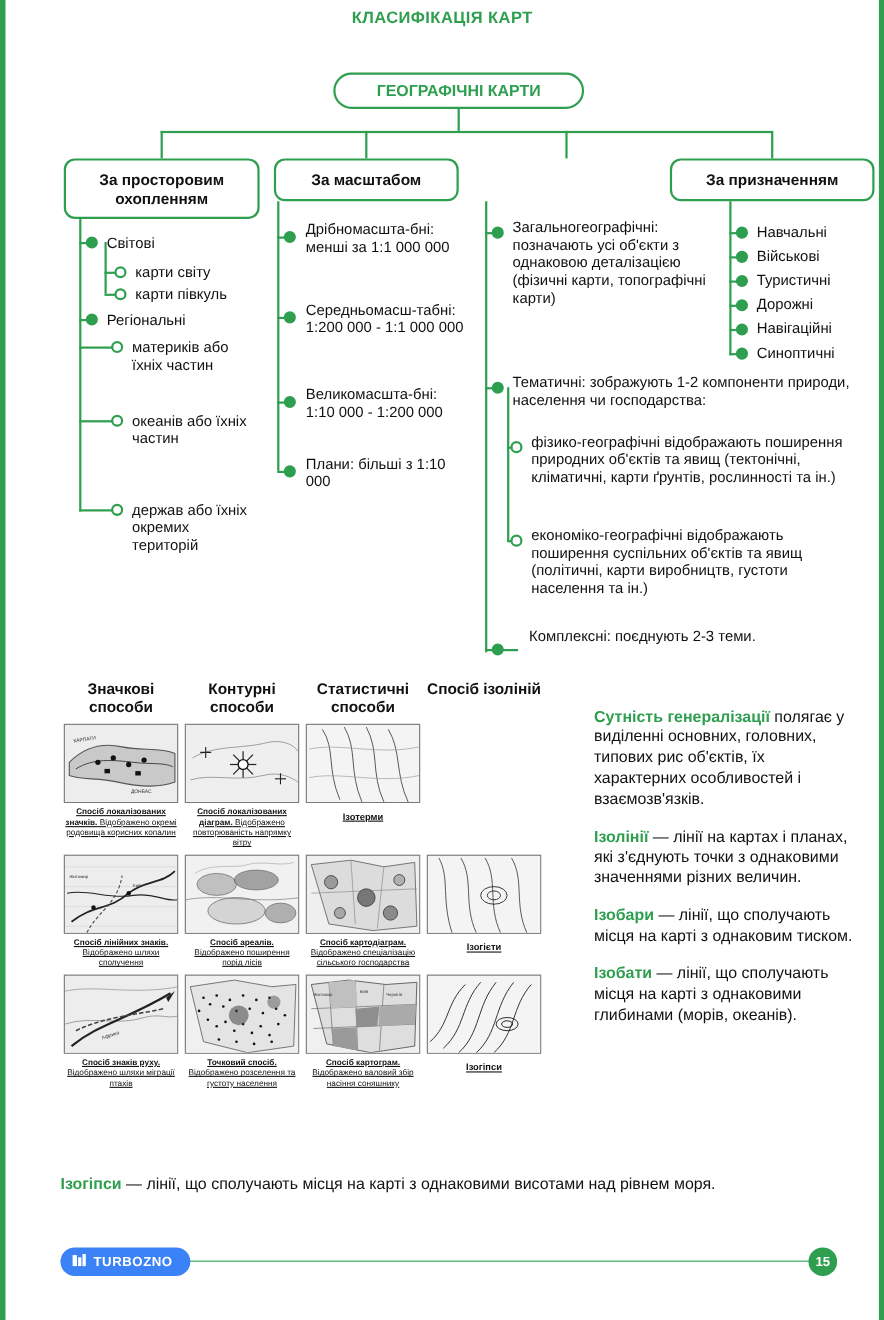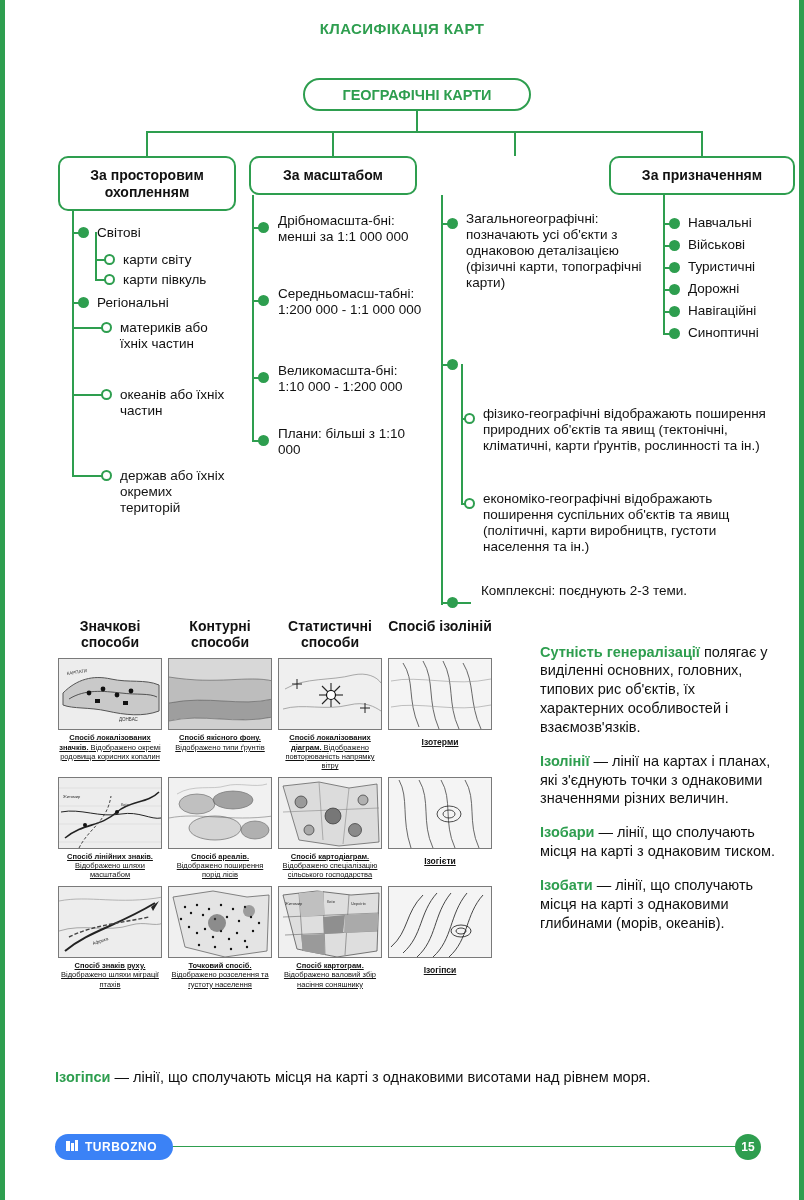--- a/index.html
+++ b/index.html
@@ -16,21 +16,21 @@
   .page-edge-left { position: absolute; left: 0; top: 0; width: 5px; height: 1200px; background: #2e9e4f; }
   .page-edge-right { position: absolute; right: 0; top: 0; width: 5px; height: 1200px; background: #2e9e4f; }
 
   
   .doc-title {
     text-align: center;
     font-size: 15px;
     font-weight: bold;
     color: #2e9e4f;
     letter-spacing: 0.4px;
-    padding-top: 20px;
+    padding-top: 8px;
   }
 
   
   .diagram { position: relative; width: 804px; height: 590px; }
 
   .root-box {
     position: absolute;
     left: 303px; top: 41px;
     width: 228px; height: 33px;
     border: 2px solid #2e9e4f;
@@ -219,20 +219,21 @@
   <div class="line hline" style="left:441px; top:565px; width:30px;"></div>
 
   <div class="line vline" style="left:461px; top:327px; height:140px;"></div>
   <div class="line hline" style="left:461px; top:381px; width:8px;"></div>
   <div class="line hline" style="left:461px; top:466px; width:8px;"></div>
 
   <div class="bullet-filled" style="left:447px; top:181px;"></div>
   <div class="item-text" style="left:466px; top:174px; width:192px;">Загальногеографічні: позначають усі об'єкти з однаковою деталізацією (фізичні карти, топографічні карти)</div>
 
   <div class="bullet-filled" style="left:447px; top:322px;"></div>
+  <div class="item-text" style="left:466px; top:315px; width:310px;">Тематичні: зображують 1-2 компоненти природи, населення чи господарства:</div>
 
   <div class="bullet-hollow" style="left:464px; top:376px;"></div>
   <div class="item-text" style="left:483px; top:369px; width:296px;">фізико-географічні відображають поширення природних об'єктів та явищ (тектонічні, кліматичні, карти ґрунтів, рослинності та ін.)</div>
 
   <div class="bullet-hollow" style="left:464px; top:461px;"></div>
   <div class="item-text" style="left:483px; top:454px; width:296px;">економіко-географічні відображають поширення суспільних об'єктів та явищ (політичні, карти виробництв, густоти населення та ін.)</div>
 
   <div class="bullet-filled" style="left:447px; top:560px;"></div>
   <div class="item-text" style="left:481px; top:546px; width:215px;">Комплексні: поєднують 2-3 теми.</div>
 
@@ -284,37 +285,20 @@
               <circle cx="44" cy="30" r="2.4" fill="#111"></circle>
             <circle cx="58" cy="36" r="2.4" fill="#111"></circle>
               <circle cx="72" cy="32" r="2.4" fill="#111"></circle>
             <rect x="36" y="40" width="5" height="4" fill="#111"></rect>
               <rect x="64" y="42" width="5" height="4" fill="#111"></rect>
             <text x="8" y="16" font-size="4.5" fill="#333" transform="rotate(-8 8 16)">КАРПАТИ</text>
             <text x="60" y="62" font-size="4.5" fill="#333">ДОНБАС</text>
           </svg>
         </div>
         <div class="m-cap"><b>Спосіб локалізованих значків.</b><span> Відображено окремі родовища корисних копалин</span></div>
-      </div>
-      <div class="m-cell">
-        <div class="thumb">
-          <svg width="104" height="72" viewBox="0 0 104 72">
-            <rect width="104" height="72" fill="#f2f2f2"></rect>
-            <path d="M0 0 H104 V22 C78 16,50 26,0 18 Z" fill="#d8d8d8"></path>
-            <path d="M0 18 C50 26,78 16,104 22 V40 C70 48,40 36,0 44 Z" fill="#bdbdbd"></path>
-            <path d="M0 44 C40 36,70 48,104 40 V58 C66 66,34 54,0 62 Z" fill="#9e9e9e"></path>
-            <path d="M0 62 C34 54,66 66,104 58 V72 H0 Z" fill="#cfcfcf"></path>
-            <g stroke="#555" stroke-width="0.6" fill="none">
-              <path d="M0 18 C50 26,78 16,104 22"></path>
-                <path d="M0 44 C40 36,70 48,104 40"></path>
-                <path d="M0 62 C34 54,66 66,104 58"></path>
-            </g>
-          </svg>
-        </div>
-        <div class="m-cap"><b>Спосіб якісного фону.</b><span> Відображено типи ґрунтів</span></div>
       </div>
       <div class="m-cell">
         <div class="thumb">
           <svg width="104" height="72" viewBox="0 0 104 72">
             <rect width="104" height="72" fill="#efefef"></rect>
             <path d="M6 30 C26 18,52 22,74 16 C88 13,98 18,102 24" fill="none" stroke="#888" stroke-width="0.7"></path>
             <path d="M4 50 C24 44,46 52,70 46 C86 42,96 48,102 52" fill="none" stroke="#888" stroke-width="0.7"></path>
             <g stroke="#222" stroke-width="1.1">
               <line x1="52" y1="24" x2="52" y2="48"></line>
                 <line x1="40" y1="36" x2="64" y2="36"></line>
@@ -358,21 +342,21 @@
             <path d="M0 10 H104 M0 28 H104 M0 46 H104 M0 64 H104" stroke="#d0d0d0" stroke-width="0.5"></path>
             <path d="M6 60 C26 44,40 50,58 34 C72 22,88 26,100 14" fill="none" stroke="#222" stroke-width="1.6"></path>
             <path d="M2 34 C22 30,40 40,62 36 C80 33,92 42,102 40" fill="none" stroke="#222" stroke-width="1"></path>
             <path d="M20 70 C30 50,48 44,52 18" fill="none" stroke="#444" stroke-width="1" stroke-dasharray="3,2"></path>
             <circle cx="58" cy="34" r="2" fill="#111"></circle>
               <circle cx="26" cy="47" r="2" fill="#111"></circle>
             <text x="4" y="20" font-size="4" fill="#333">Житомир</text>
             <text x="62" y="28" font-size="4" fill="#333">Київ</text>
           </svg>
         </div>
-        <div class="m-cap"><b>Спосіб лінійних знаків.</b><span> Відображено шляхи масштабом</span></div>
+        <div class="m-cap"><b>Спосіб лінійних знаків.</b><span> Відображено шляхи сполучення</span></div>
       </div>
       <div class="m-cell">
         <div class="thumb">
           <svg width="104" height="72" viewBox="0 0 104 72">
             <rect width="104" height="72" fill="#f1f1f1"></rect>
             <path d="M8 16 C24 6,44 12,56 8 C70 4,86 10,98 6" fill="none" stroke="#aaa" stroke-width="0.6"></path>
             <ellipse cx="28" cy="26" rx="18" ry="10" fill="#b5b5b5" opacity="0.8" stroke="#555" stroke-width="0.7"></ellipse>
             <ellipse cx="64" cy="22" rx="20" ry="9" fill="#8f8f8f" opacity="0.8" stroke="#555" stroke-width="0.7"></ellipse>
             <ellipse cx="46" cy="50" rx="26" ry="12" fill="#cfcfcf" opacity="0.85" stroke="#555" stroke-width="0.7"></ellipse>
             <ellipse cx="86" cy="52" rx="14" ry="9" fill="#a0a0a0" opacity="0.8" stroke="#555" stroke-width="0.7"></ellipse>

